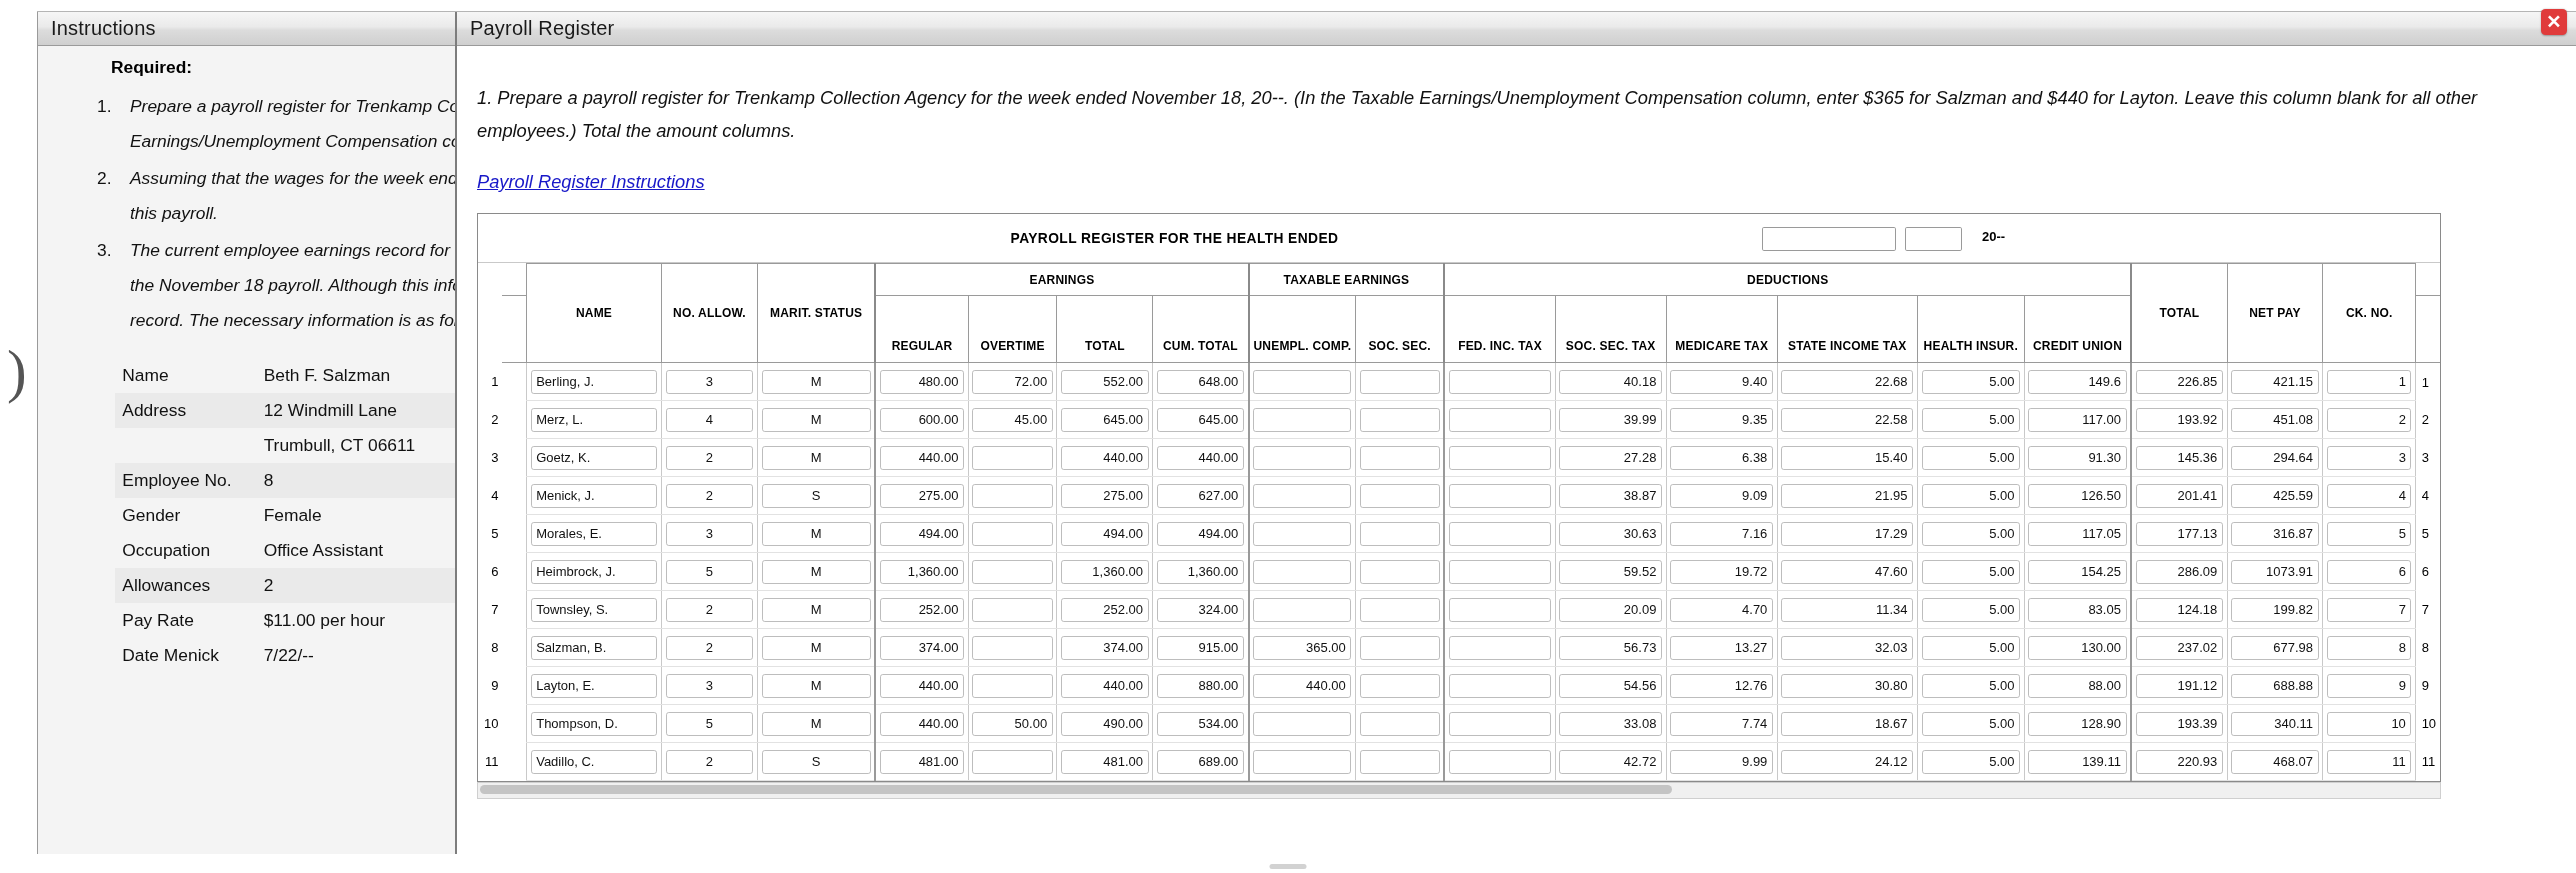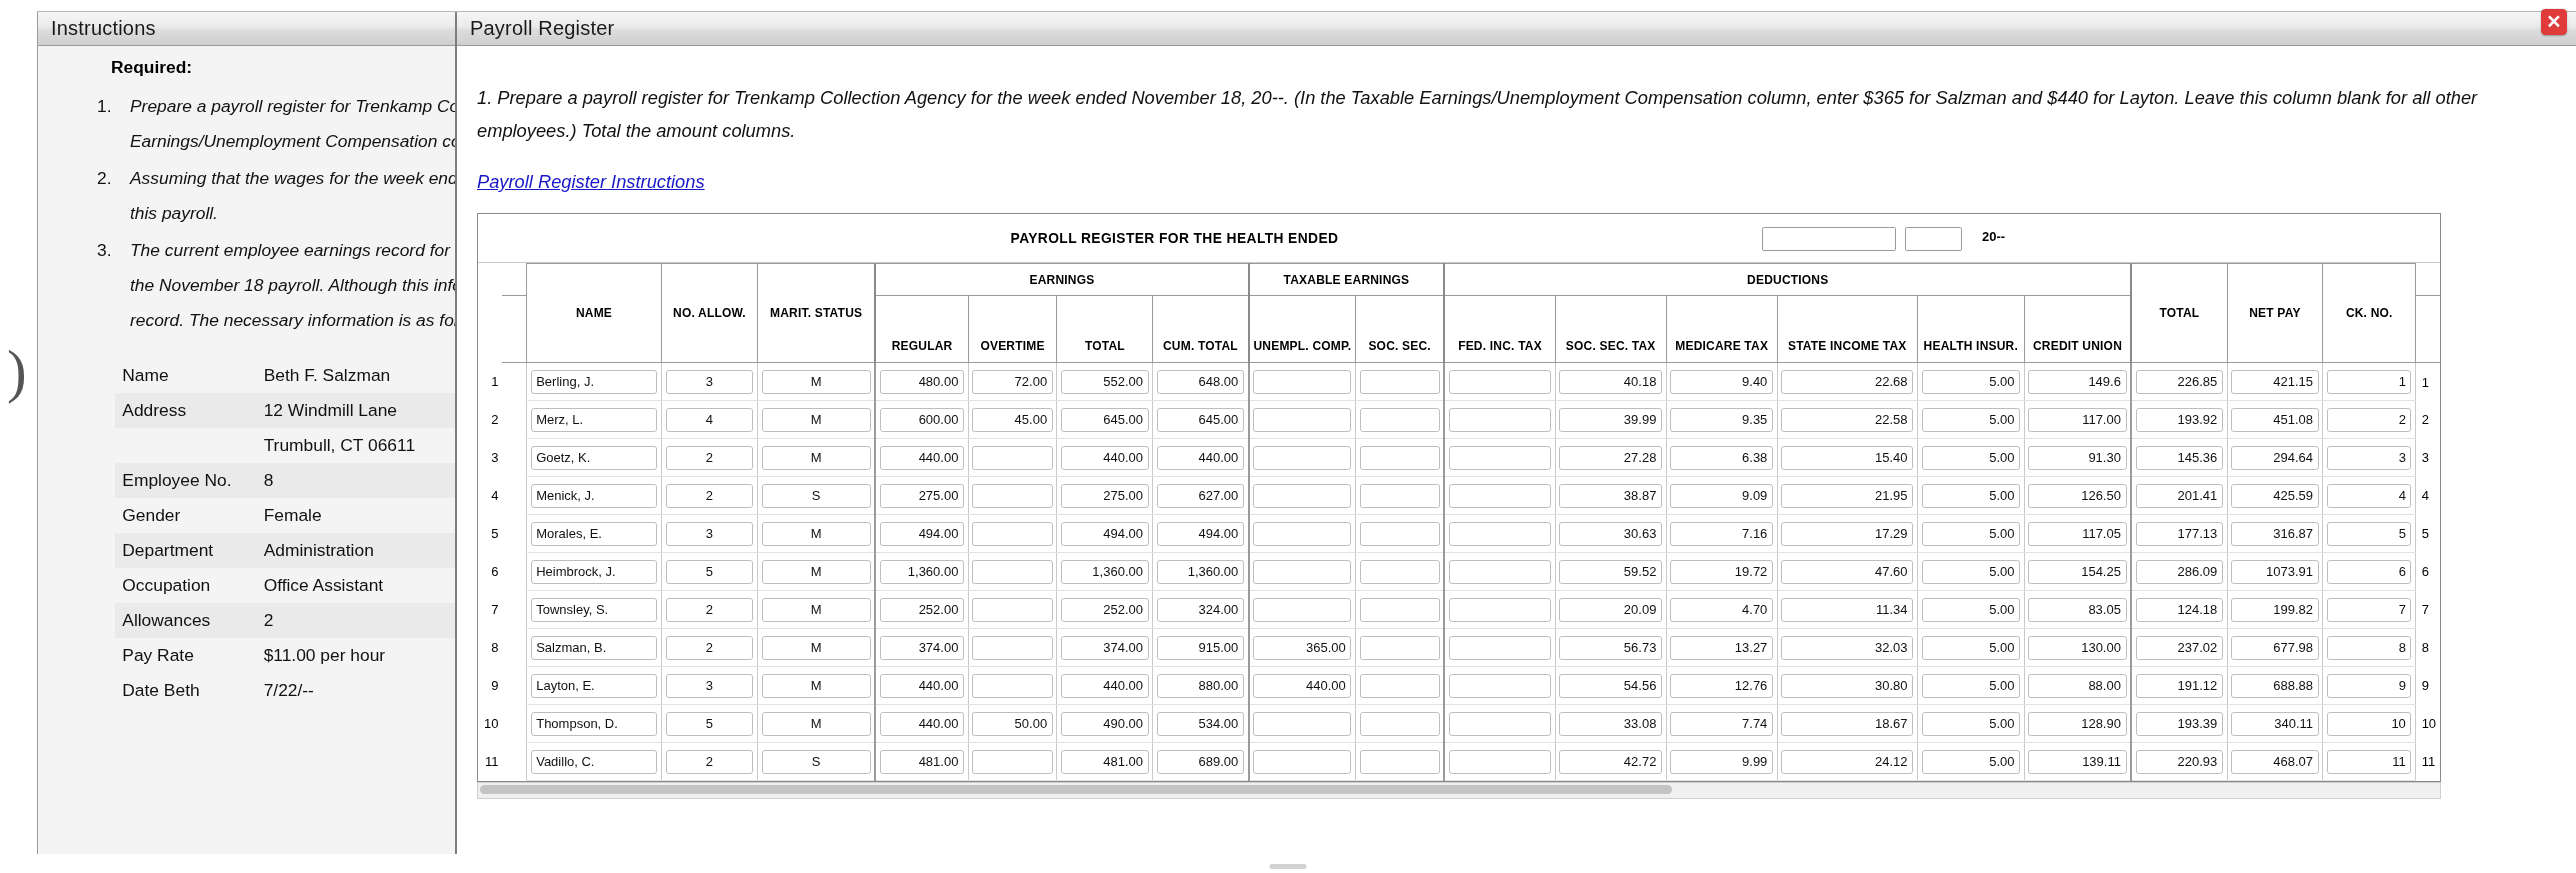--- a/index.html
+++ b/index.html
@@ -320,38 +320,34 @@
                 <td class="v">Trumbull, CT 06611</td>
               </tr>
               <tr class="alt">
                 <td class="k">Employee No.</td>
                 <td class="v">8</td>
               </tr>
               <tr>
                 <td class="k">Gender</td>
                 <td class="v">Female</td>
               </tr>
-              <tr class="alt">
-                <td class="k">Department</td>
-                <td class="v">Administration</td>
-              </tr>
               <tr>
                 <td class="k">Occupation</td>
                 <td class="v">Office Assistant</td>
               </tr>
               <tr class="alt">
                 <td class="k">Allowances</td>
                 <td class="v">2</td>
               </tr>
               <tr>
                 <td class="k">Pay Rate</td>
                 <td class="v">$11.00 per hour</td>
               </tr>
               <tr>
-                <td class="k">Date Beth</td>
+                <td class="k">Date Menick</td>
                 <td class="v">7/22/--</td>
               </tr>
             </tbody>
           </table>
       </div>
       <div id="left-paren">)</div>
       <svg id="cursor" width="20" height="27.5" viewBox="0 0 22 30" style="overflow:visible">
         <path d="M0 0 L0 21 L5.4 16 L9 25 L12.6 23.4 L9 14.6 L16 14.2 Z" fill="#ffffff" stroke="#111" stroke-width="1.2"></path>
       </svg>
     </div>

